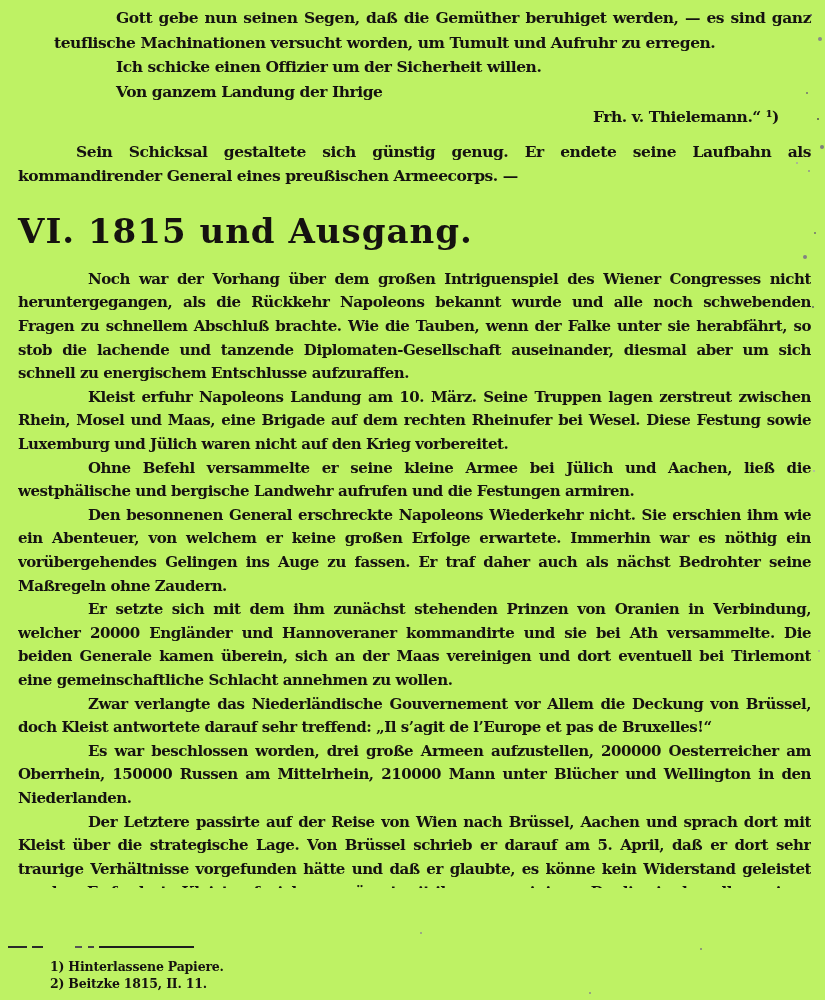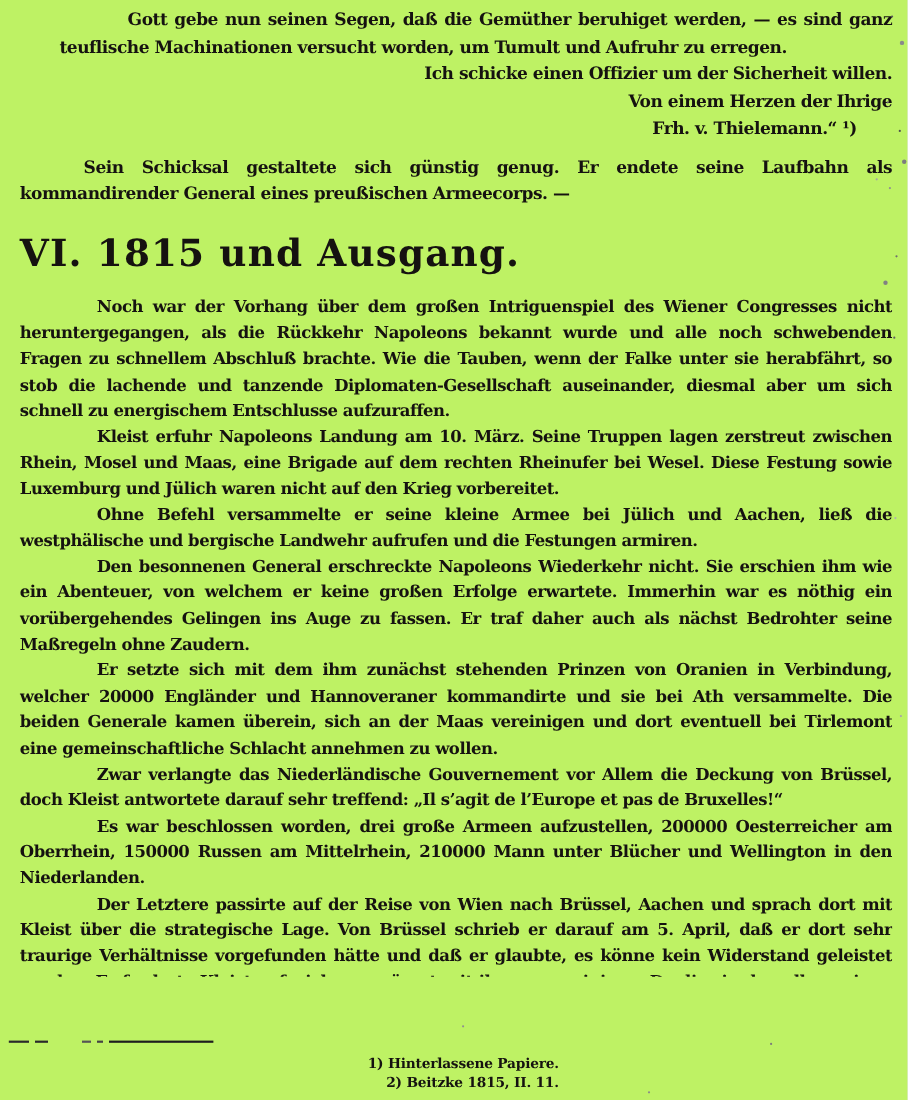--- a/index.html
+++ b/index.html
@@ -13,21 +13,21 @@
     height: 1000px;
     margin: 0 auto;
     background: #bef264;
     color: #151210;
     font-family: "DejaVu Serif", serif;
     font-weight: bold;
     box-sizing: border-box;
     padding: 6px 14px 0 18px;
     overflow: hidden;
   }
-  p { margin: 0; text-align: right; }
+  p { margin: 0; }
 
   
   .letter {
     margin-left: 36px;
     font-size: 15.5px;
     line-height: 24.5px;
     letter-spacing: -0.45px;
   }
   .letter .lpara {
     text-align: justify;
@@ -84,21 +84,21 @@
     height: 2px;
     margin-bottom: 10px;
     background: linear-gradient(90deg,
       #2a2a2a 0 10%, transparent 10% 13%,
       #2a2a2a 13% 19%, transparent 19% 36%,
       #555 36% 40%, transparent 40% 43%,
       #444 43% 46%, transparent 46% 49%,
       #1e1e1e 49% 100%);
   }
   .footnotes p {
-    margin-left: 58px;
+    margin-left: 42px;
     font-size: 12.5px;
     line-height: 17px;
     letter-spacing: -0.2px;
   }
 
   
   .speckles {
     position: absolute;
     top: 0; left: 0;
     width: 2px; height: 2px;
@@ -123,21 +123,21 @@
   }
 </style>
 </head>
 <body>
 
 <div class="page">
 
   <section class="letter">
     <p class="lpara">Gott gebe nun seinen Segen, daß die Gemüther beruhiget werden, — es sind ganz teuflische Machinationen versucht worden, um Tumult und Aufruhr zu erregen.</p>
     <p class="lline">Ich schicke einen Offizier um der Sicherheit willen.</p>
-    <p class="lline">Von einem Herzen der Ihrige</p>
+    <p class="lline">Von ganzem Landung der Ihrige</p>
     <p class="signature">Frh. v. Thielemann.“ ¹)</p>
   </section>
 
   <p class="aftermath">Sein Schicksal gestaltete sich günstig genug. Er endete seine Laufbahn als kommandirender General eines preußischen Armeecorps. —</p>
 
   <h1 class="chapter-heading">VI. 1815 und Ausgang.</h1>
 
   <main class="body-text">
     <p>Noch war der Vorhang über dem großen Intriguenspiel des Wiener Congresses nicht heruntergegangen, als die Rückkehr Napoleons bekannt wurde und alle noch schwebenden Fragen zu schnellem Abschluß brachte. Wie die Tauben, wenn der Falke unter sie herabfährt, so stob die lachende und tanzende Diplomaten-Gesellschaft auseinander, diesmal aber um sich schnell zu energischem Entschlusse aufzuraffen.</p>
     <p>Kleist erfuhr Napoleons Landung am 10. März. Seine Truppen lagen zerstreut zwischen Rhein, Mosel und Maas, eine Brigade auf dem rechten Rheinufer bei Wesel. Diese Festung sowie Luxemburg und Jülich waren nicht auf den Krieg vorbereitet.</p>

